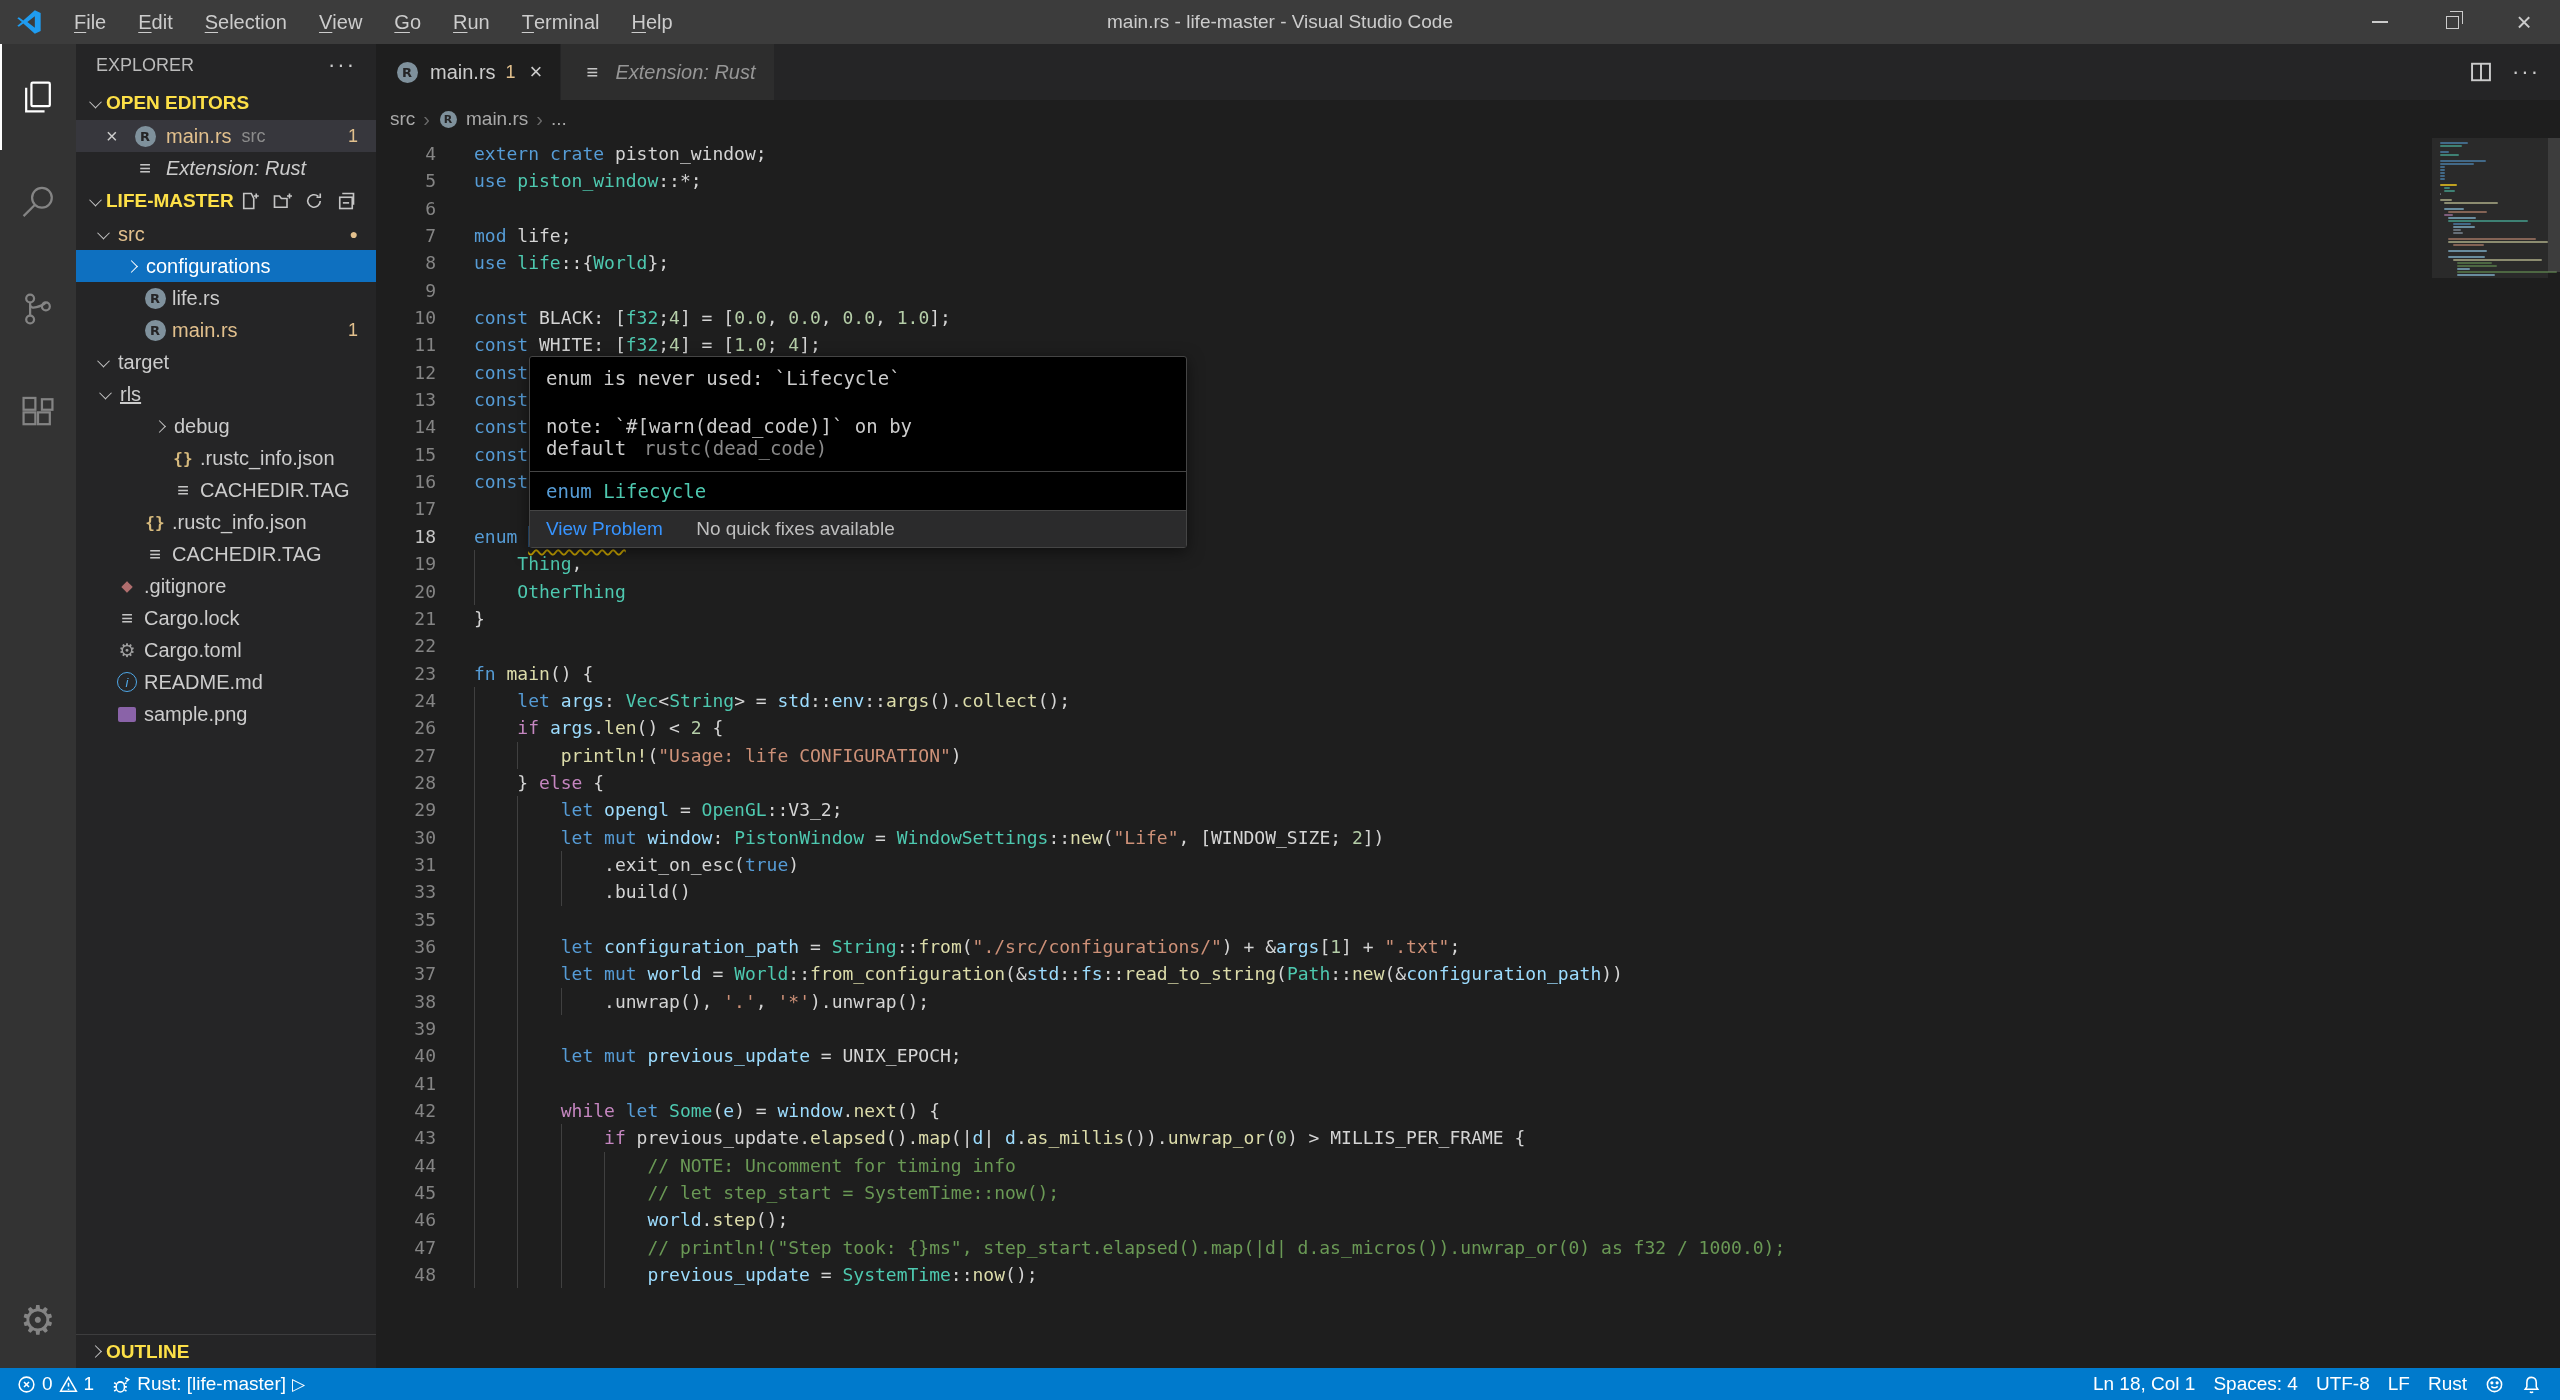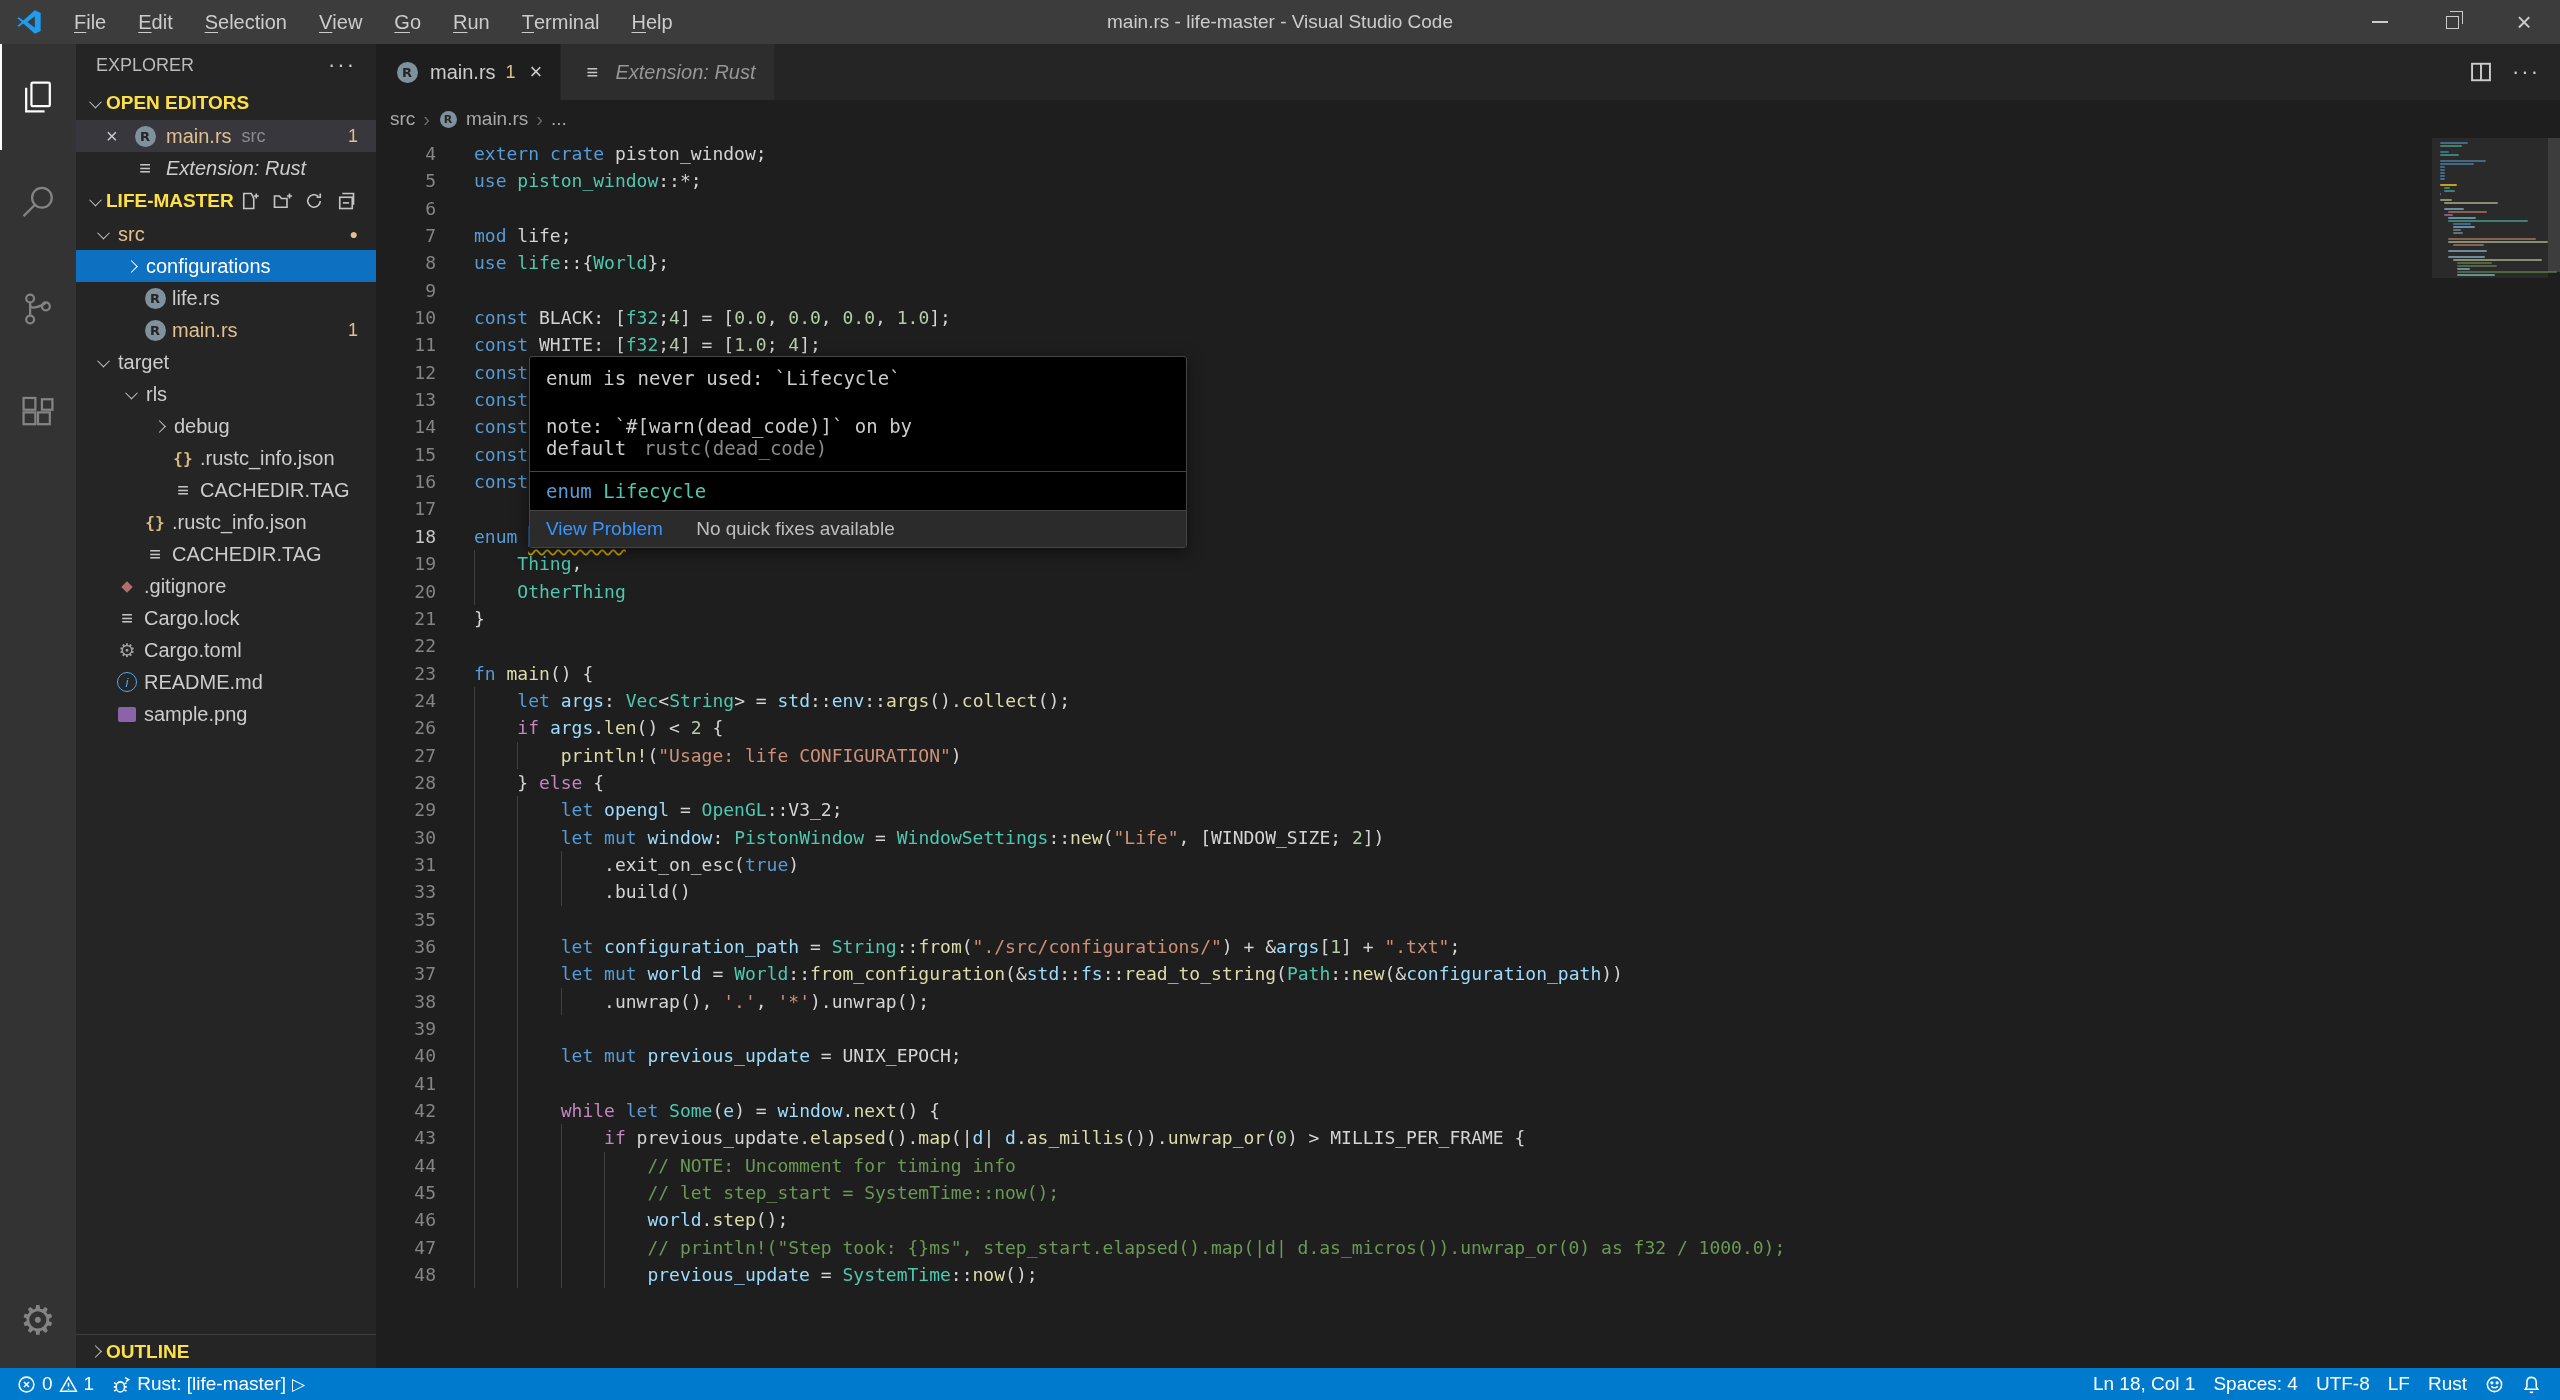--- a/index.html
+++ b/index.html
@@ -288,21 +288,21 @@
             <span class="fi fi-rust"></span>
             <span class="tree-label mod">main.rs</span>
             <span class="badge">1</span>
           </div>
           <div class="tree-row" style="padding-left: 16px;">
             <span class="chev-box">
               <span class="chev d"></span>
             </span>
             <span class="tree-label">target</span>
           </div>
-          <div class="tree-row" style="padding-left: 44px;">
+          <div class="tree-row" style="padding-left: 18px; text-decoration: underline;">
             <span class="chev-box">
               <span class="chev d"></span>
             </span>
             <span class="tree-label">rls</span>
           </div>
           <div class="tree-row" style="padding-left: 72px;">
             <span class="chev-box">
               <span class="chev r"></span>
             </span>
             <span class="tree-label">debug</span>

